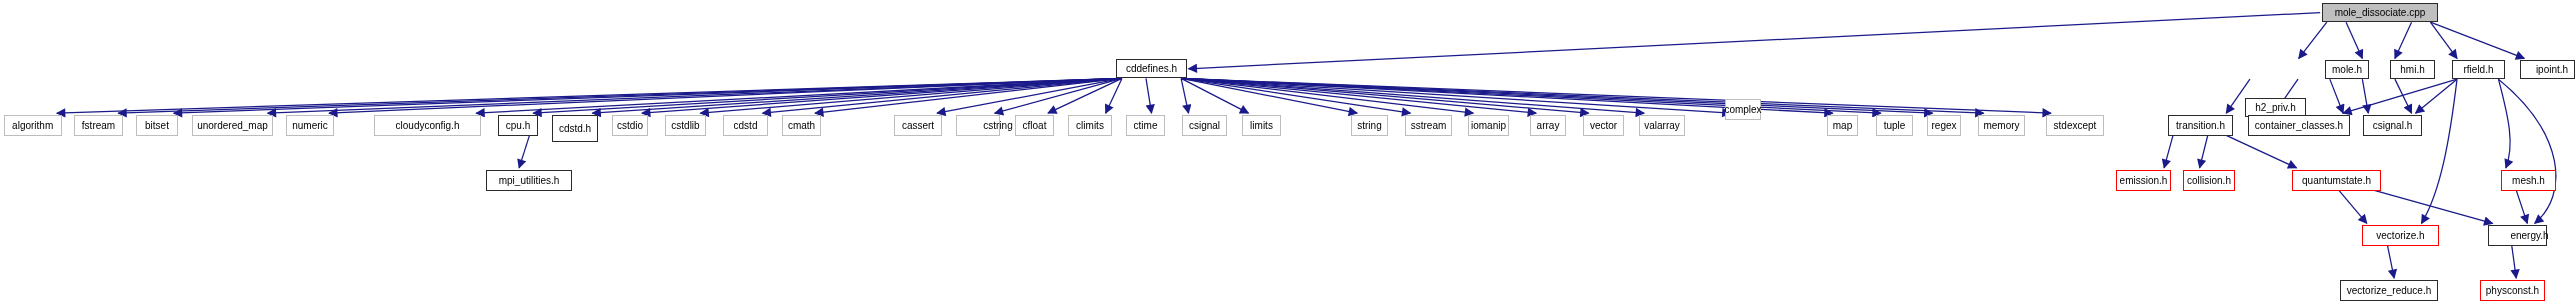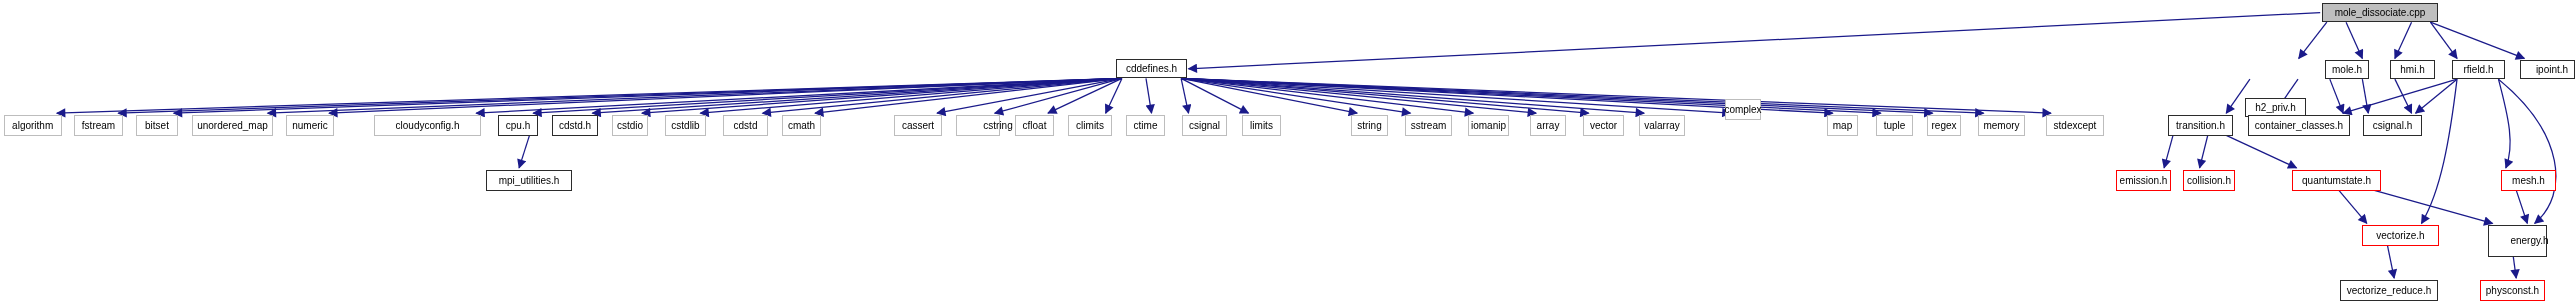--- a/index.html
+++ b/index.html
@@ -88,21 +88,21 @@
     <div class="node hdr" style="left: 2390px; top: 60px; width: 45px; height: 19px;">hmi.h</div>
     <div class="node hdr" style="left: 2452px; top: 60px; width: 53px; height: 19px;">rfield.h</div>
     <div class="node hdr" style="left: 2520px; top: 60px; width: 55px; height: 19px; padding-left: 9px;">ipoint.h</div>
     <div class="node lib" style="left: 3.7px; top: 115px; width: 58px; height: 21px;">algorithm</div>
     <div class="node lib" style="left: 74px; top: 115px; width: 49px; height: 21px;">fstream</div>
     <div class="node lib" style="left: 136px; top: 115px; width: 42px; height: 21px;">bitset</div>
     <div class="node lib" style="left: 192px; top: 115px; width: 81px; height: 21px;">unordered_map</div>
     <div class="node lib" style="left: 286px; top: 115px; width: 48px; height: 21px;">numeric</div>
     <div class="node lib" style="left: 374px; top: 115px; width: 107px; height: 21px;">cloudyconfig.h</div>
     <div class="node hdr" style="left: 498px; top: 115px; width: 40px; height: 21px;">cpu.h</div>
-    <div class="node hdr" style="left: 552px; top: 115px; width: 46px; height: 21px;">cdstd.h</div>
+    <div class="node hdr" style="left: 552px; top: 115px; width: 46px; height: 27px;">cdstd.h</div>
     <div class="node lib" style="left: 612px; top: 115px; width: 36px; height: 21px;">cstdio</div>
     <div class="node lib" style="left: 665px; top: 115px; width: 41px; height: 21px;">cstdlib</div>
     <div class="node lib" style="left: 723px; top: 115px; width: 45px; height: 21px;">cdstd</div>
     <div class="node lib" style="left: 782px; top: 115px; width: 39px; height: 21px;">cmath</div>
     <div class="node lib" style="left: 894px; top: 115px; width: 48px; height: 21px;">cassert</div>
     <div class="node lib" style="left: 956px; top: 115px; width: 44px; height: 21px; padding-left: 40px;">cstring</div>
     <div class="node lib" style="left: 1015px; top: 115px; width: 39px; height: 21px;">cfloat</div>
     <div class="node lib" style="left: 1068px; top: 115px; width: 44px; height: 21px;">climits</div>
     <div class="node lib" style="left: 1126px; top: 115px; width: 39px; height: 21px;">ctime</div>
     <div class="node lib" style="left: 1182px; top: 115px; width: 45px; height: 21px;">csignal</div>
@@ -121,17 +121,17 @@
     <div class="node lib" style="left: 2046px; top: 115px; width: 58px; height: 21px;">stdexcept</div>
     <div class="node hdr" style="left: 2168px; top: 115px; width: 65px; height: 21px;">transition.h</div>
     <div class="node hdr" style="left: 2248px; top: 115px; width: 102px; height: 21px;">container_classes.h</div>
     <div class="node hdr" style="left: 2363px; top: 115px; width: 59px; height: 21px;">csignal.h</div>
     <div class="node hdr" style="left: 486px; top: 170px; width: 86px; height: 21px;">mpi_utilities.h</div>
     <div class="node trunc" style="left: 2116px; top: 170px; width: 55px; height: 21px;">emission.h</div>
     <div class="node trunc" style="left: 2183px; top: 170px; width: 52px; height: 21px;">collision.h</div>
     <div class="node trunc" style="left: 2292px; top: 170px; width: 89px; height: 21px;">quantumstate.h</div>
     <div class="node trunc" style="left: 2501px; top: 170px; width: 55px; height: 21px;">mesh.h</div>
     <div class="node trunc" style="left: 2362px; top: 225px; width: 77px; height: 21px;">vectorize.h</div>
-    <div class="node hdr" style="left: 2488px; top: 225px; width: 59px; height: 32px; padding-left: 24px;">energy.h</div>
+    <div class="node hdr" style="left: 2488px; top: 225px; width: 59px; height: 21px; padding-left: 24px;">energy.h</div>
     <div class="node hdr" style="left: 2340px; top: 280px; width: 98px; height: 21px;">vectorize_reduce.h</div>
     <div class="node trunc" style="left: 2480px; top: 280px; width: 65px; height: 21px;">physconst.h</div>
   </div>
 
 
 </body></html>

